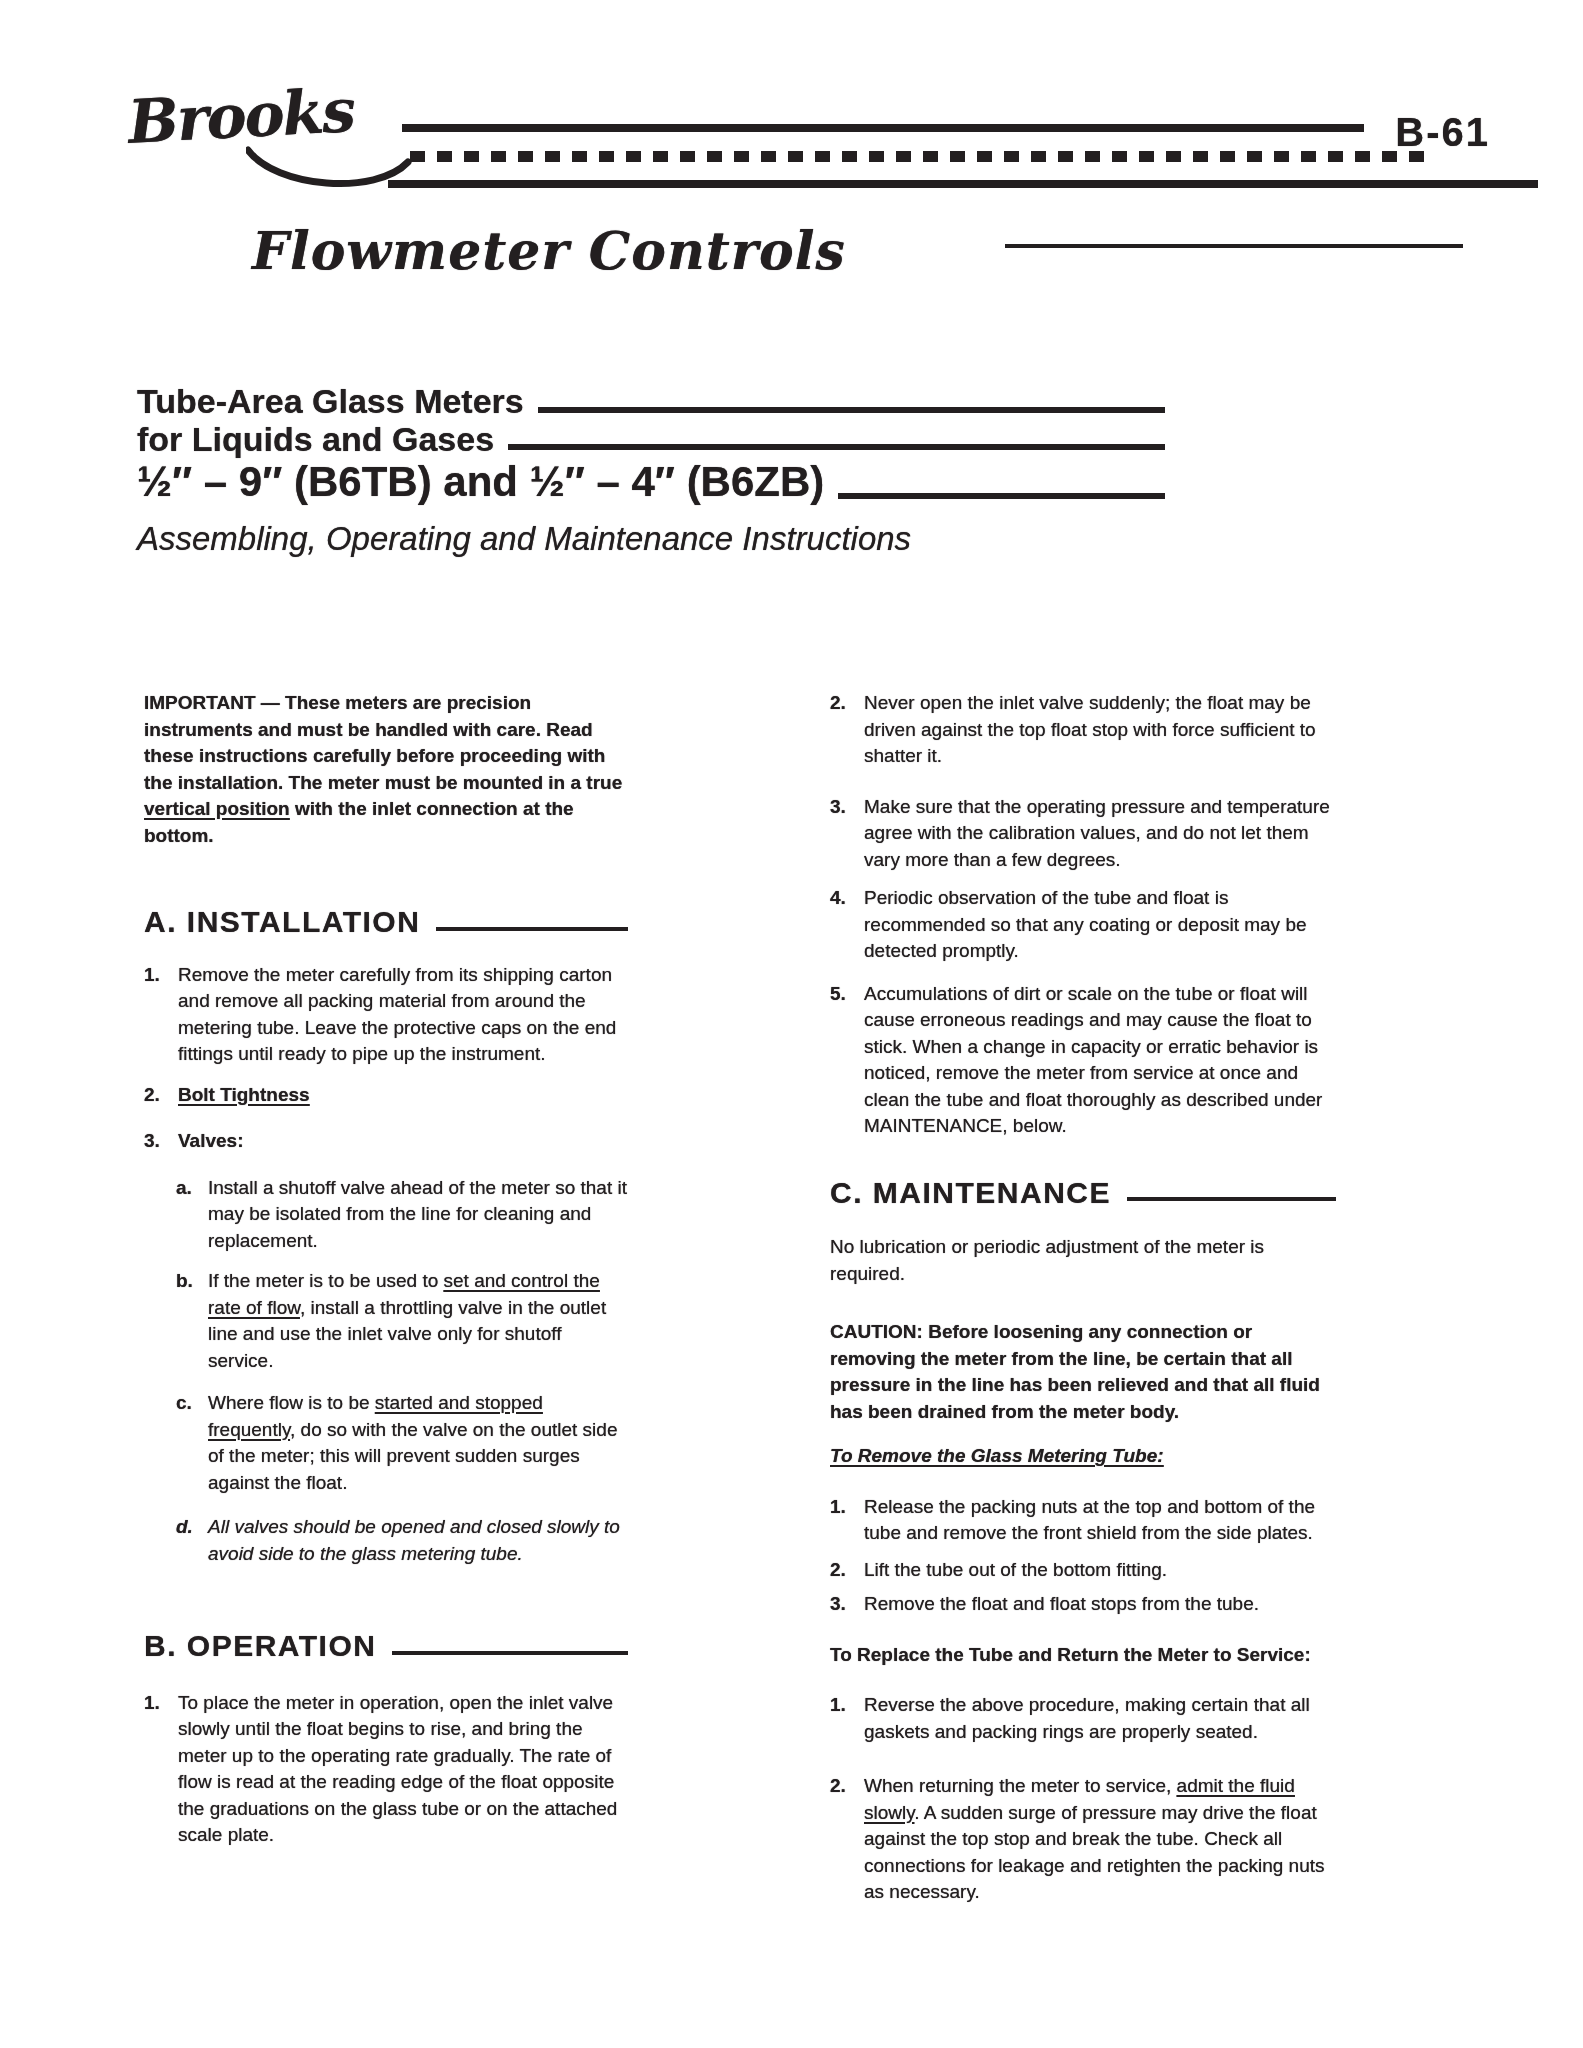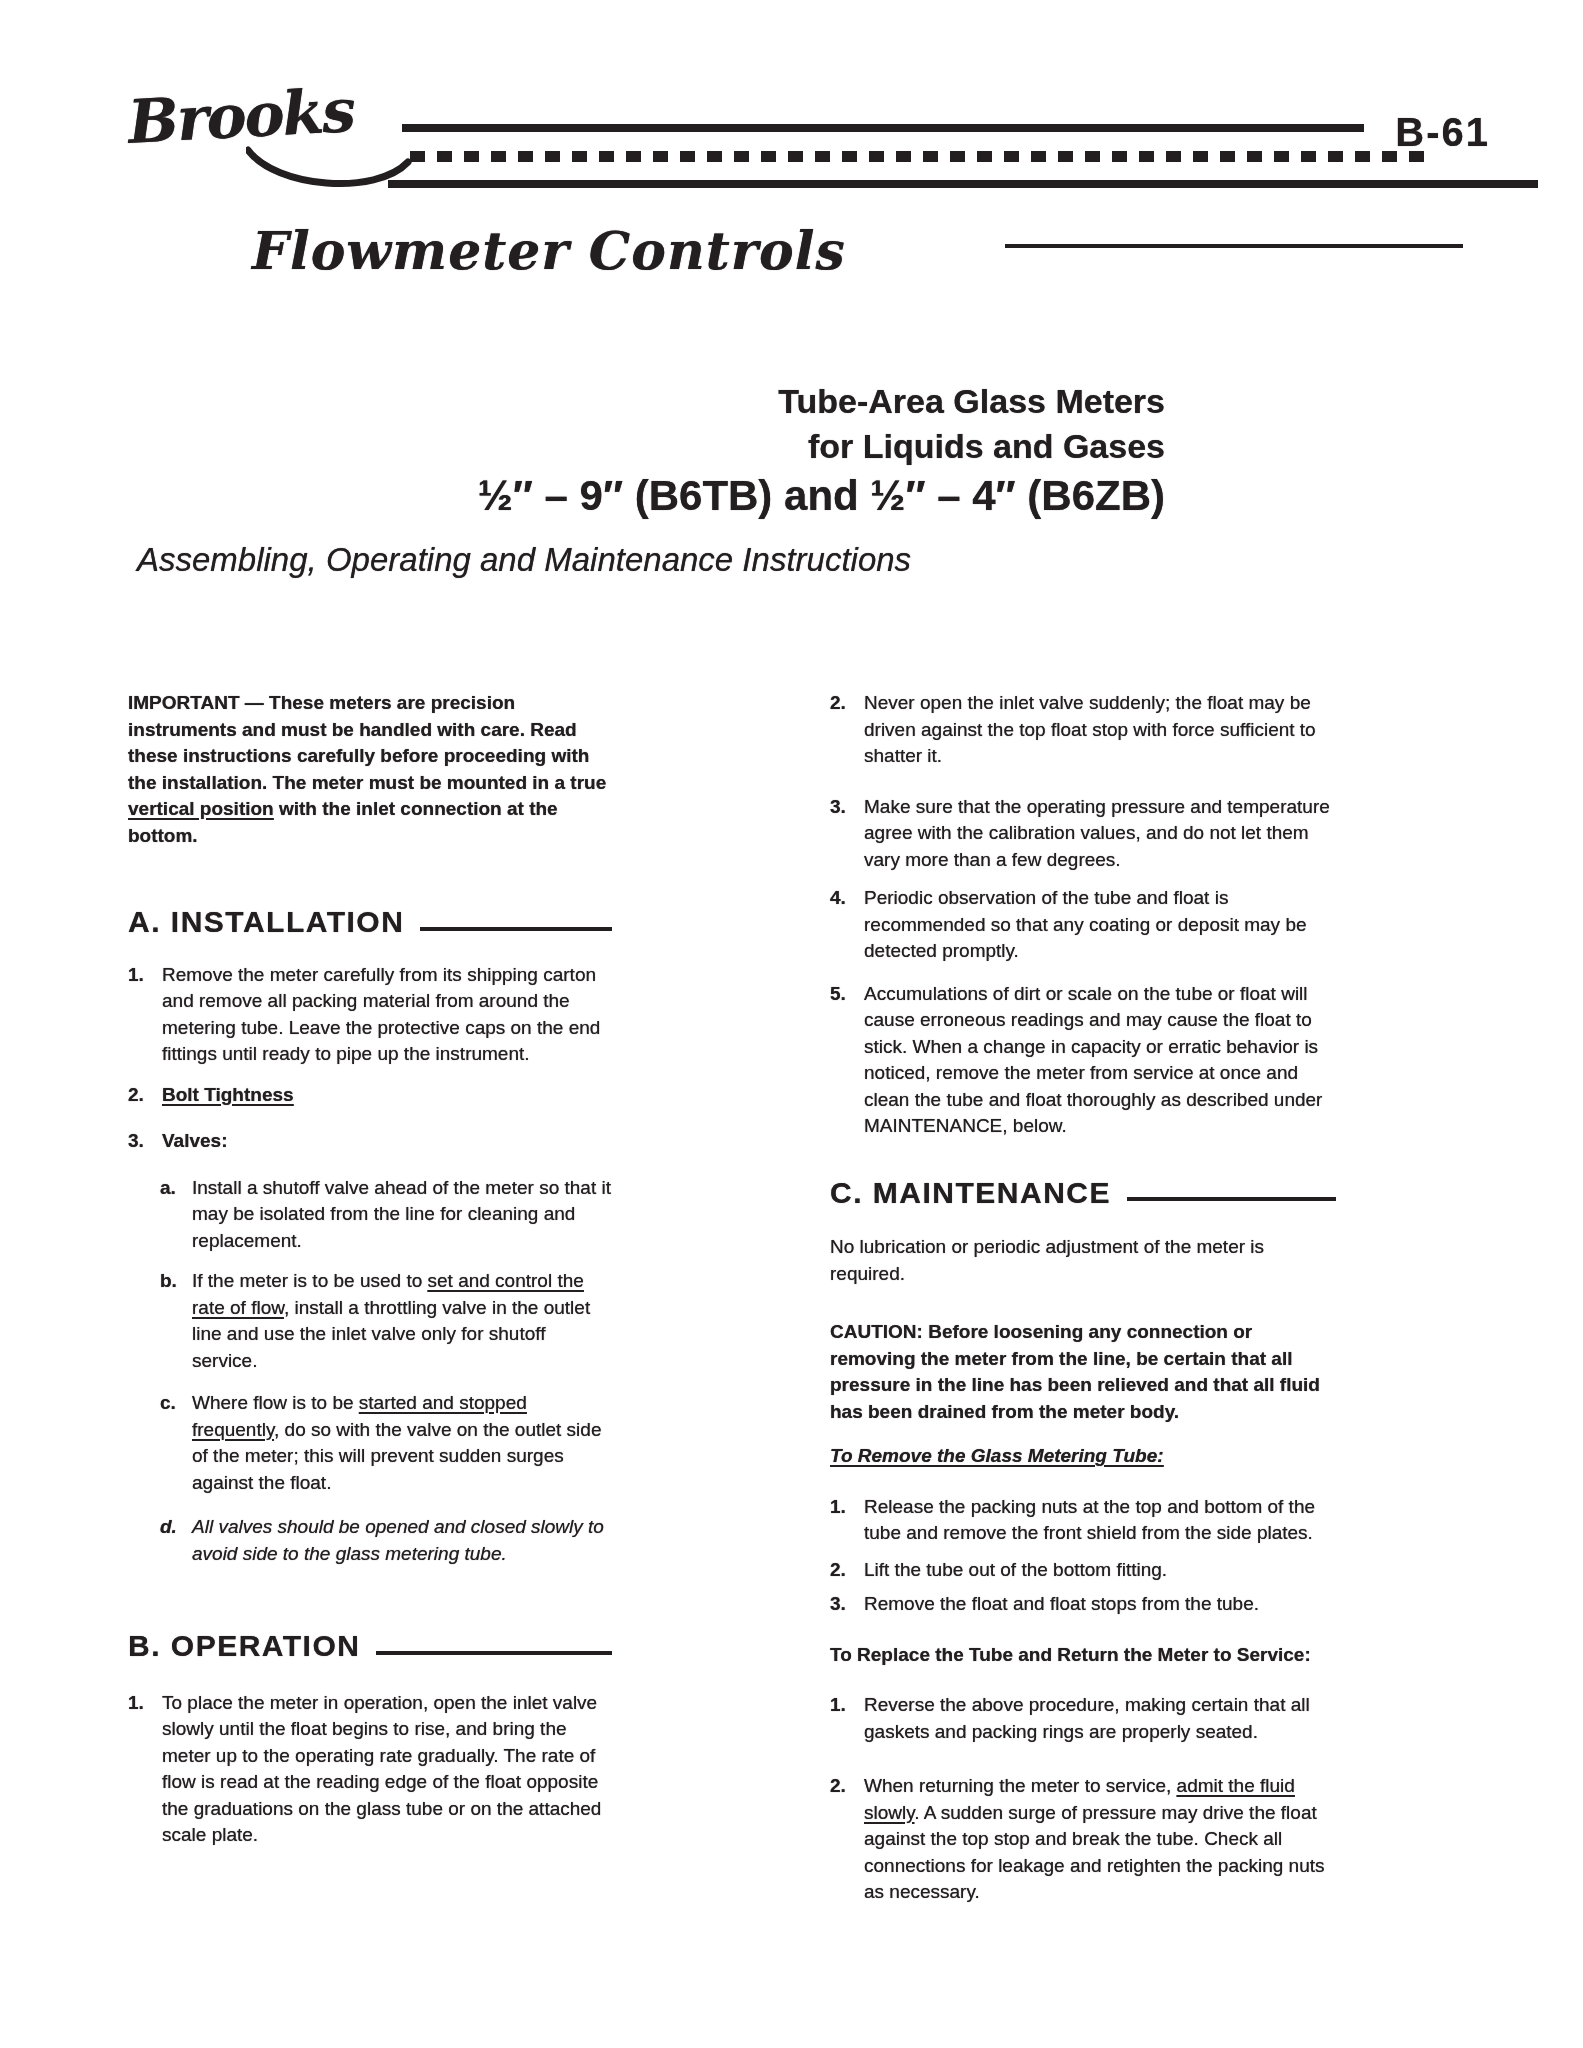--- a/index.html
+++ b/index.html
@@ -40,33 +40,33 @@
   .rule2{position:absolute;top:180px;left:388px;width:1150px;height:8px;background:#231f20;}
   .division{
     position:absolute;left:252px;top:220px;
     font-family:"DejaVu Serif",serif;font-style:italic;font-weight:bold;
     font-size:52px;letter-spacing:1px;white-space:nowrap;
   }
   .division-rule{position:absolute;top:244px;left:1005px;width:458px;height:4px;background:#231f20;}
 
   
   .title-block{position:absolute;left:137px;top:384px;width:1028px;}
-  .t-line{display:flex;align-items:flex-end;margin-bottom:2px;flex-direction:column;}
+  .t-line{display:flex;align-items:flex-end;margin-bottom:2px;}
   .t-line .txt{font-weight:bold;font-size:34px;line-height:1.05;white-space:nowrap;}
   .t-line.big .txt{font-size:42px;line-height:1.1;}
   .t-rule{flex:1;height:6px;background:#231f20;margin:0 0 7px 14px;}
   .subtitle{
     margin-top:14px;
     font-style:italic;font-size:33px;font-weight:500;
     white-space:nowrap;
   }
 
   
   .col{position:absolute;top:690px;font-size:19px;line-height:26.5px;}
-  .col-left{left:128px;width:484px;}
+  .col-left{left:144px;width:484px;}
   .col-right{left:830px;width:506px;}
 
   .intro{font-weight:bold;}
   .u{text-decoration:underline;text-decoration-thickness:2px;text-underline-offset:3px;}
 
   .sec-head{display:flex;align-items:flex-end;font-weight:bold;font-size:30px;letter-spacing:1.5px;white-space:nowrap;}
   .sec-head .t-rule{height:4px;margin:0 0 5px 16px;}
 
   .item{display:flex;}
   .item .n{flex:none;width:34px;font-weight:bold;}

